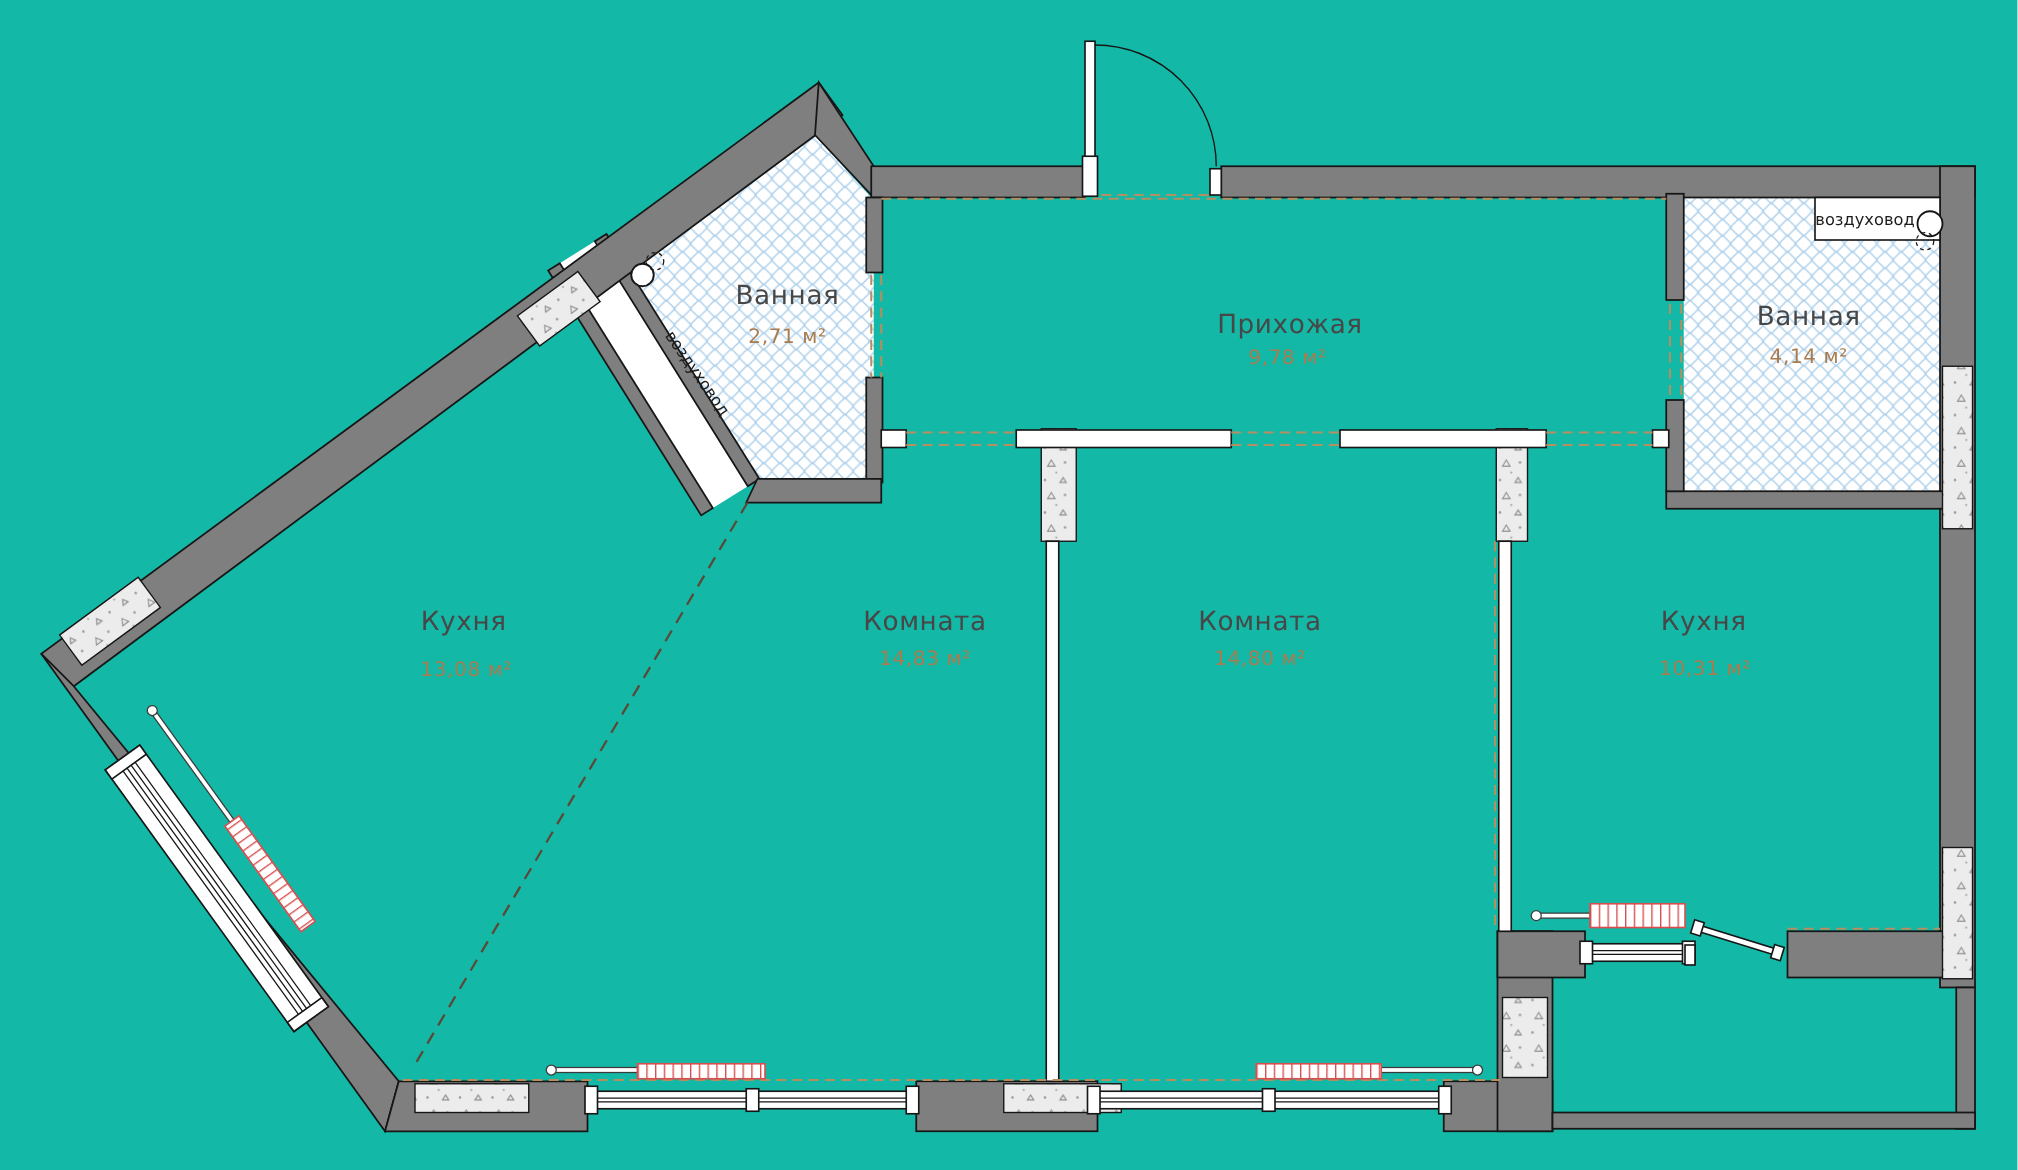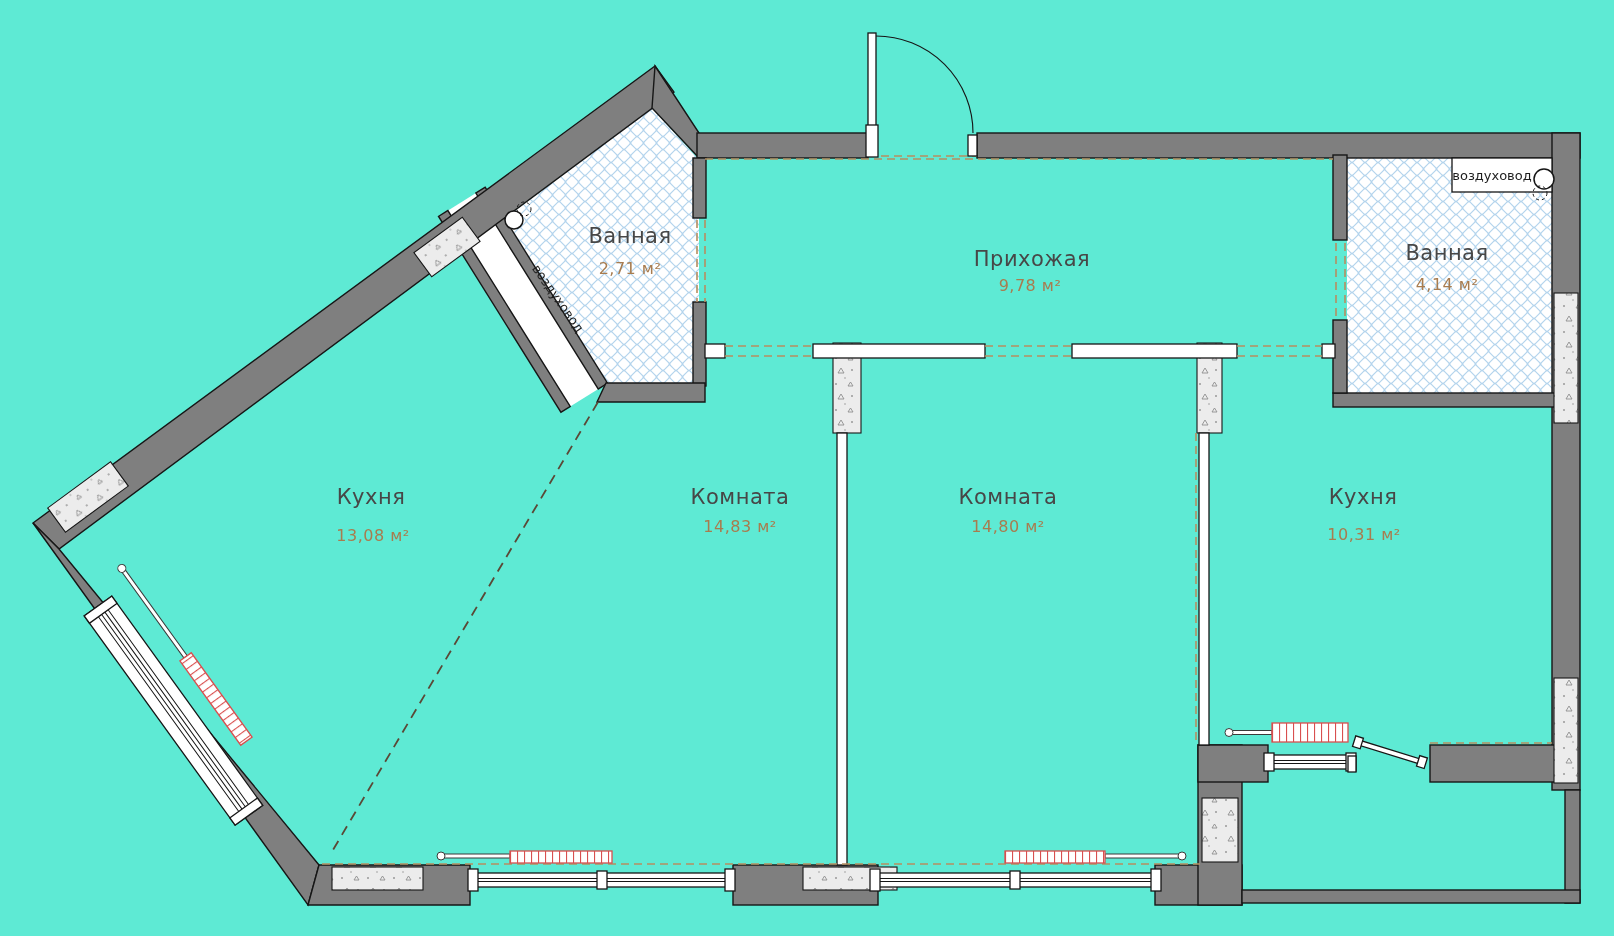--- a/index.html
+++ b/index.html
@@ -1,16 +1,16 @@
 <!DOCTYPE html>
 <html><head>
 <meta charset="utf-8">
 <style>
   html,body{margin:0;padding:0;background:#ffffff;}
-  .page{width:1614px;height:936px;position:relative;background:#5eead4;overflow:hidden;}
+  .page{width:1614px;height:936px;position:relative;background:#14b8a6;overflow:hidden;}
   svg{display:block;}
   text{font-family:"DejaVu Sans", sans-serif;}
   .room-name{fill:#474747;font-size:21px;letter-spacing:0.5px;}
   .room-area{fill:#a87c4f;font-size:16px;letter-spacing:0.5px;}
   .duct-label{fill:#1d1d1d;font-size:13px;}
   .wall{fill:#7f7f7f;stroke:#161616;stroke-width:1.4;stroke-linejoin:miter;}
   .thinwall{fill:#ffffff;stroke:#161616;stroke-width:1.3;}
   .insul{fill:url(#insul);stroke:#161616;stroke-width:1.1;}
   .winframe{fill:#ffffff;stroke:#161616;stroke-width:1.3;}
   .winline{stroke:#161616;stroke-width:1;fill:none;}

